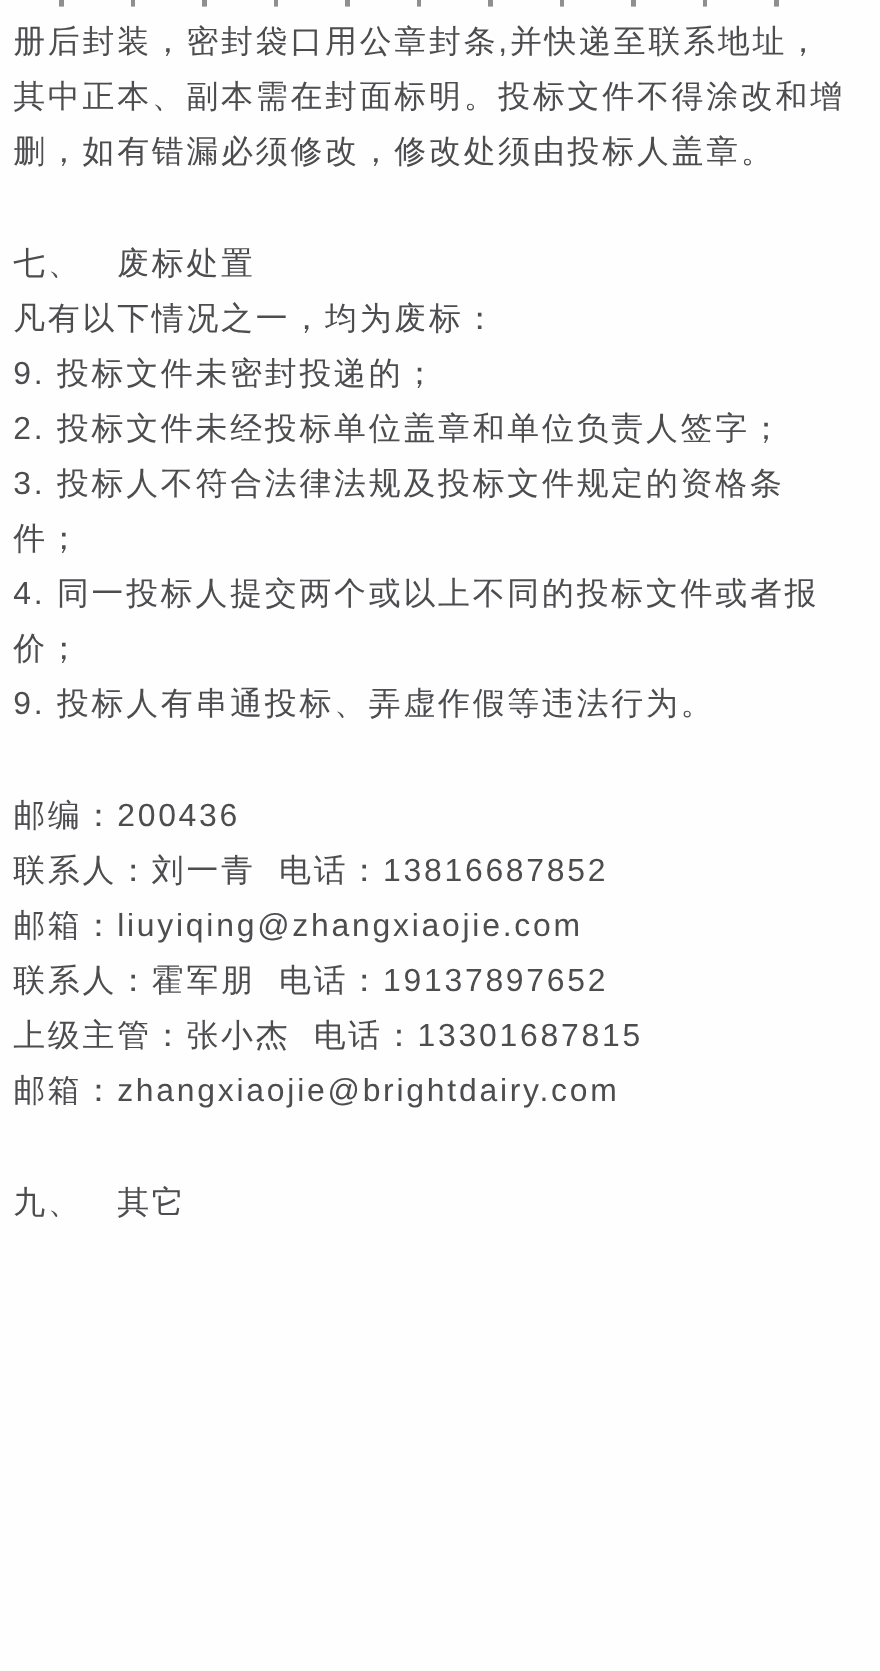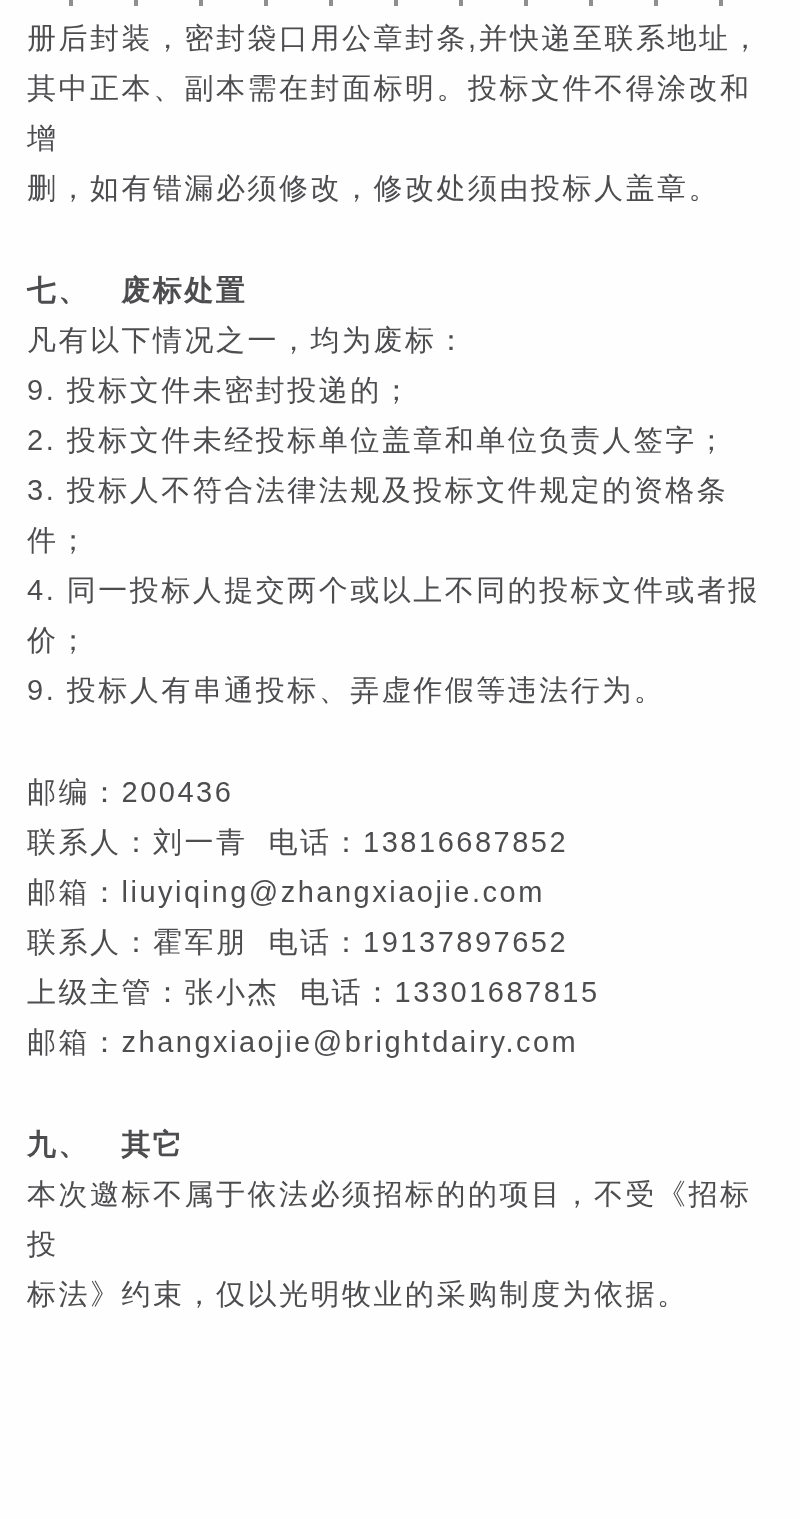--- a/index.html
+++ b/index.html
@@ -8,21 +8,21 @@
     background: #fefefe;
   }
   body {
     width: 800px;
     height: 1519px;
     overflow: hidden;
     font-family: "Liberation Sans", "DejaVu Sans", sans-serif;
     color: #4d4d50;
   }
   .doc {
-    padding: 0 28px 0 27px;
+    padding: 0 28px 0 12px;
     font-size: 29px;
     line-height: 50px;
     letter-spacing: 2.5px;
     font-weight: 400;
   }
   
   .clipped-line {
     height: 6px;
     margin: 0 14px 7px 14px;
     background: repeating-linear-gradient(
@@ -32,21 +32,21 @@
       transparent 32px, transparent 65px
     );
     opacity: 0.75;
   }
   .para, .line, .heading {
     margin: 0;
     white-space: pre-wrap;
   }
   .heading {
     font-size: 29px;
-    font-weight: 700;
+    font-weight: 400;
   }
   .section {
     margin-top: 52px;
   }
 </style>
 </head>
 <body>
 
 <div class="doc">
 
@@ -72,17 +72,15 @@
     <p class="line">邮编：200436</p>
     <p class="line">联系人：刘一青  电话：13816687852</p>
     <p class="line">邮箱：liuyiqing@zhangxiaojie.com</p>
     <p class="line">联系人：霍军朋  电话：19137897652</p>
     <p class="line">上级主管：张小杰  电话：13301687815</p>
     <p class="line">邮箱：zhangxiaojie@brightdairy.com</p>
   </div>
 
   <div class="section">
     <p class="heading">九、　其它</p>
-    <p class="para">本次邀标不属于依法必须招标的的项目，不受《招标投
-标法》约束，仅以光明牧业的采购制度为依据。</p>
   </div>
 
 </div>
 
 </body></html>

